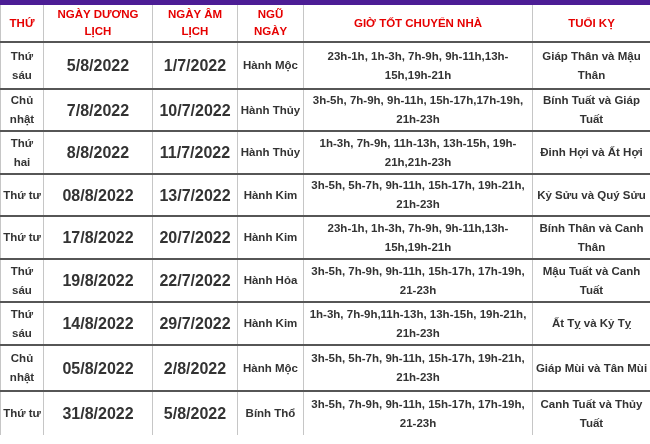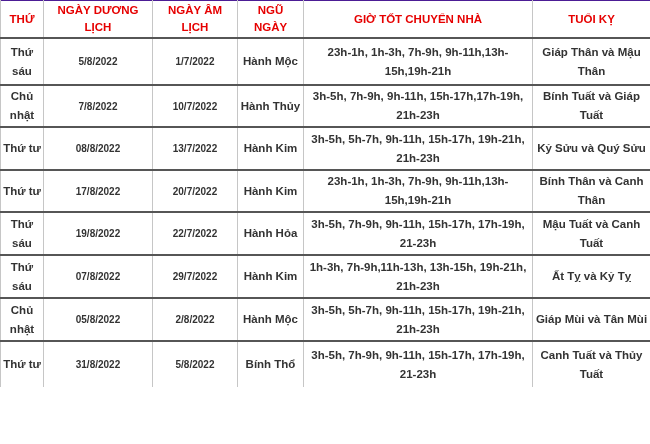--- a/index.html
+++ b/index.html
@@ -11,34 +11,34 @@
     border-collapse:collapse; table-layout:fixed; width:650px;
     border-left:1px solid #c6c6c6; border-right:1px solid #c6c6c6;
   }
   col.c-thu  { width:43px; }
   col.c-duong{ width:109px; }
   col.c-am   { width:85px; }
   col.c-hanh { width:66px; }
   col.c-gio  { width:229px; }
   col.c-tuoi { width:118px; }
 
-  thead tr { border-top:1px solid #4c1d95; height:36px; }
+  thead tr { border-top:5px solid #4c1d95; height:36px; }
   tbody tr { border-top:2px solid #565656;font-weight:bold; }
 
   th, td {
     border-left:1px solid #c6c6c6; border-right:1px solid #c6c6c6;
     text-align:center; vertical-align:middle;
     padding:1px 2px; line-height:19px; overflow:hidden;
   }
   th {
     color:#e60000; font-weight:bold; font-size:11.5px; line-height:17px;
     padding:1px 3px;
   }
   td { color:#333333; font-size:11.5px; }
-  td.cell-duong, td.cell-am { font-size:10px; }
+  td.cell-duong, td.cell-am { font-size:16px; }
 
   tbody tr:nth-child(1) { height:47px; }
   tbody tr:nth-child(2) { height:42px; }
   tbody tr:nth-child(3) { height:43px; }
   tbody tr:nth-child(4) { height:42px; }
   tbody tr:nth-child(5) { height:43px; }
   tbody tr:nth-child(6) { height:43px; }
   tbody tr:nth-child(7) { height:43px; }
   tbody tr:nth-child(8) { height:46px; }
   tbody tr:nth-child(9) { height:44px; }
@@ -76,20 +76,28 @@
       </tr>
       <tr>
         <td class="cell-thu">Chủ nhật</td>
         <td class="cell-duong">7/8/2022</td>
         <td class="cell-am">10/7/2022</td>
         <td class="cell-hanh">Hành Thủy</td>
         <td class="cell-gio">3h-5h, 7h-9h, 9h-11h, 15h-17h,17h-19h, 21h-23h</td>
         <td class="cell-tuoi">Bính Tuất và Giáp Tuất</td>
       </tr>
       <tr>
+        <td class="cell-thu">Thứ hai</td>
+        <td class="cell-duong">8/8/2022</td>
+        <td class="cell-am">11/7/2022</td>
+        <td class="cell-hanh">Hành Thủy</td>
+        <td class="cell-gio">1h-3h, 7h-9h, 11h-13h, 13h-15h, 19h-21h,21h-23h</td>
+        <td class="cell-tuoi">Đinh Hợi và Ất Hợi</td>
+      </tr>
+      <tr>
         <td class="cell-thu">Thứ tư</td>
         <td class="cell-duong">08/8/2022</td>
         <td class="cell-am">13/7/2022</td>
         <td class="cell-hanh">Hành Kim</td>
         <td class="cell-gio">3h-5h, 5h-7h, 9h-11h, 15h-17h, 19h-21h, 21h-23h</td>
         <td class="cell-tuoi">Kỷ Sửu và Quý Sửu</td>
       </tr>
       <tr>
         <td class="cell-thu">Thứ tư</td>
         <td class="cell-duong">17/8/2022</td>
@@ -101,21 +109,21 @@
       <tr>
         <td class="cell-thu">Thứ sáu</td>
         <td class="cell-duong">19/8/2022</td>
         <td class="cell-am">22/7/2022</td>
         <td class="cell-hanh">Hành Hỏa</td>
         <td class="cell-gio">3h-5h, 7h-9h, 9h-11h, 15h-17h, 17h-19h, 21-23h</td>
         <td class="cell-tuoi">Mậu Tuất và Canh Tuất</td>
       </tr>
       <tr>
         <td class="cell-thu">Thứ sáu</td>
-        <td class="cell-duong">07/8/2022</td>
+        <td class="cell-duong">14/8/2022</td>
         <td class="cell-am">29/7/2022</td>
         <td class="cell-hanh">Hành Kim</td>
         <td class="cell-gio">1h-3h, 7h-9h,11h-13h, 13h-15h, 19h-21h, 21h-23h</td>
         <td class="cell-tuoi">Ất Tỵ và Kỷ Tỵ</td>
       </tr>
       <tr>
         <td class="cell-thu">Chủ nhật</td>
         <td class="cell-duong">05/8/2022</td>
         <td class="cell-am">2/8/2022</td>
         <td class="cell-hanh">Hành Mộc</td>

